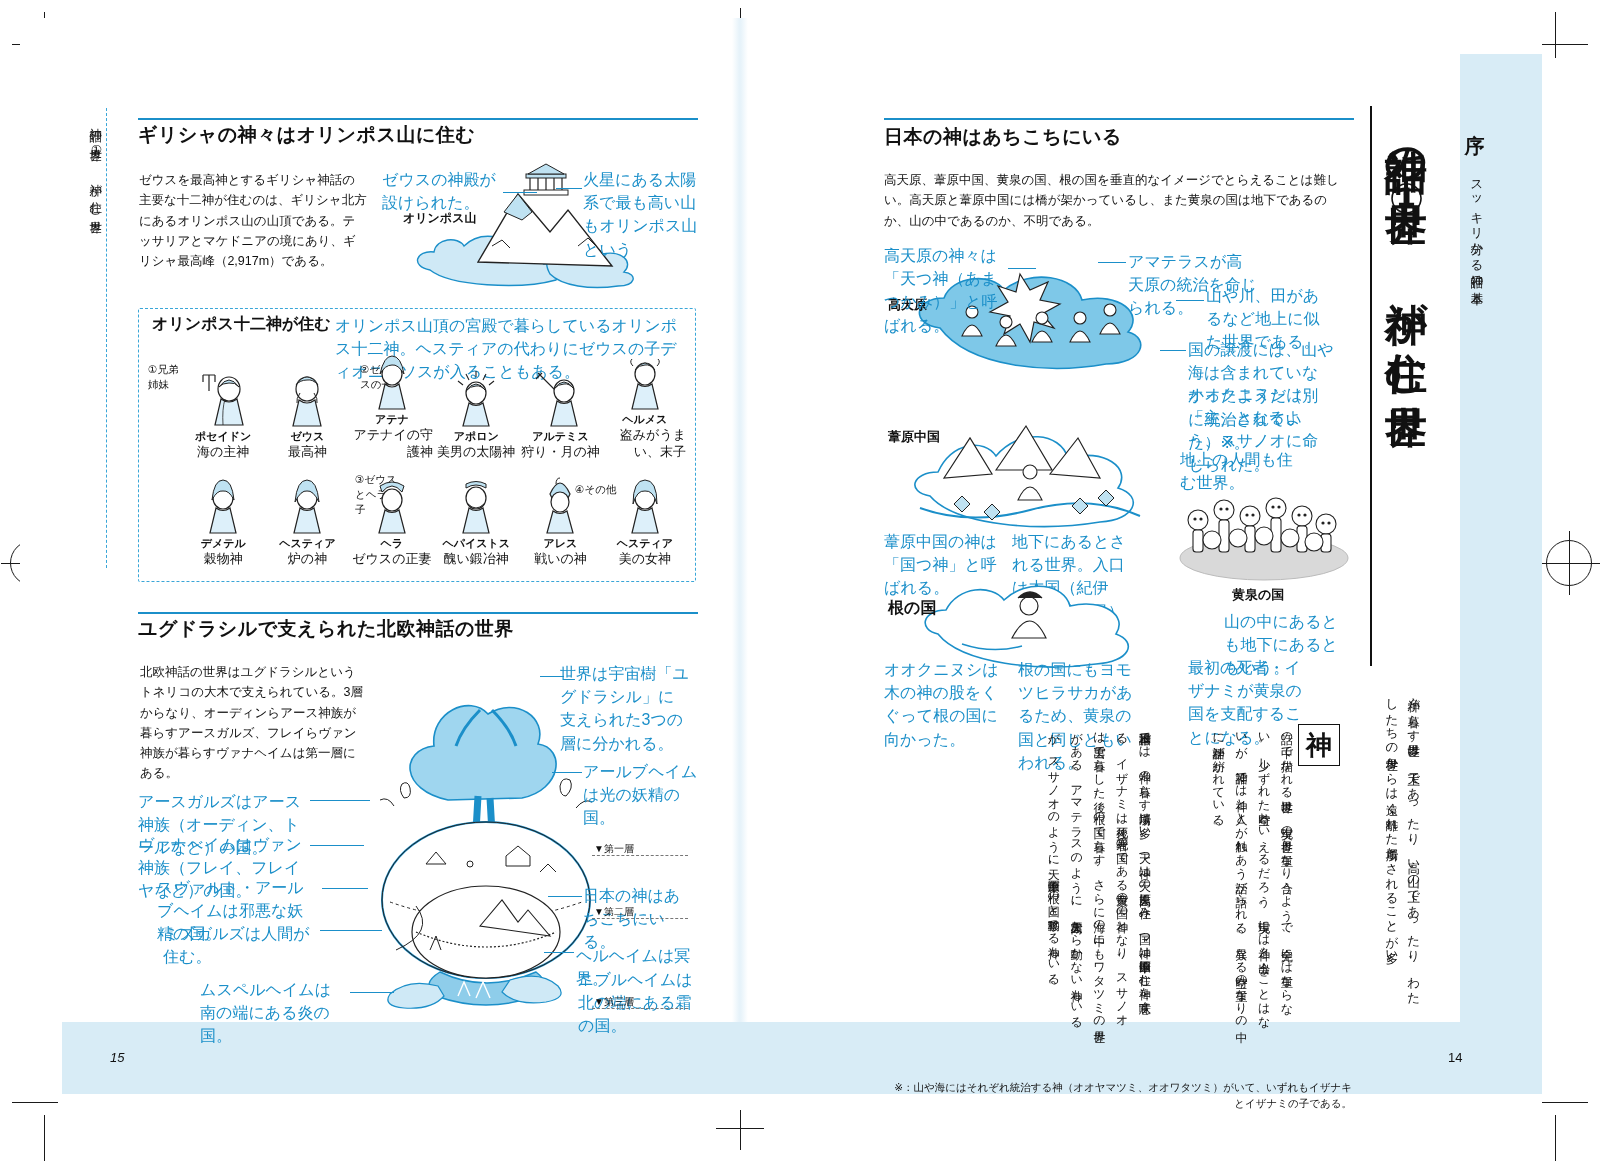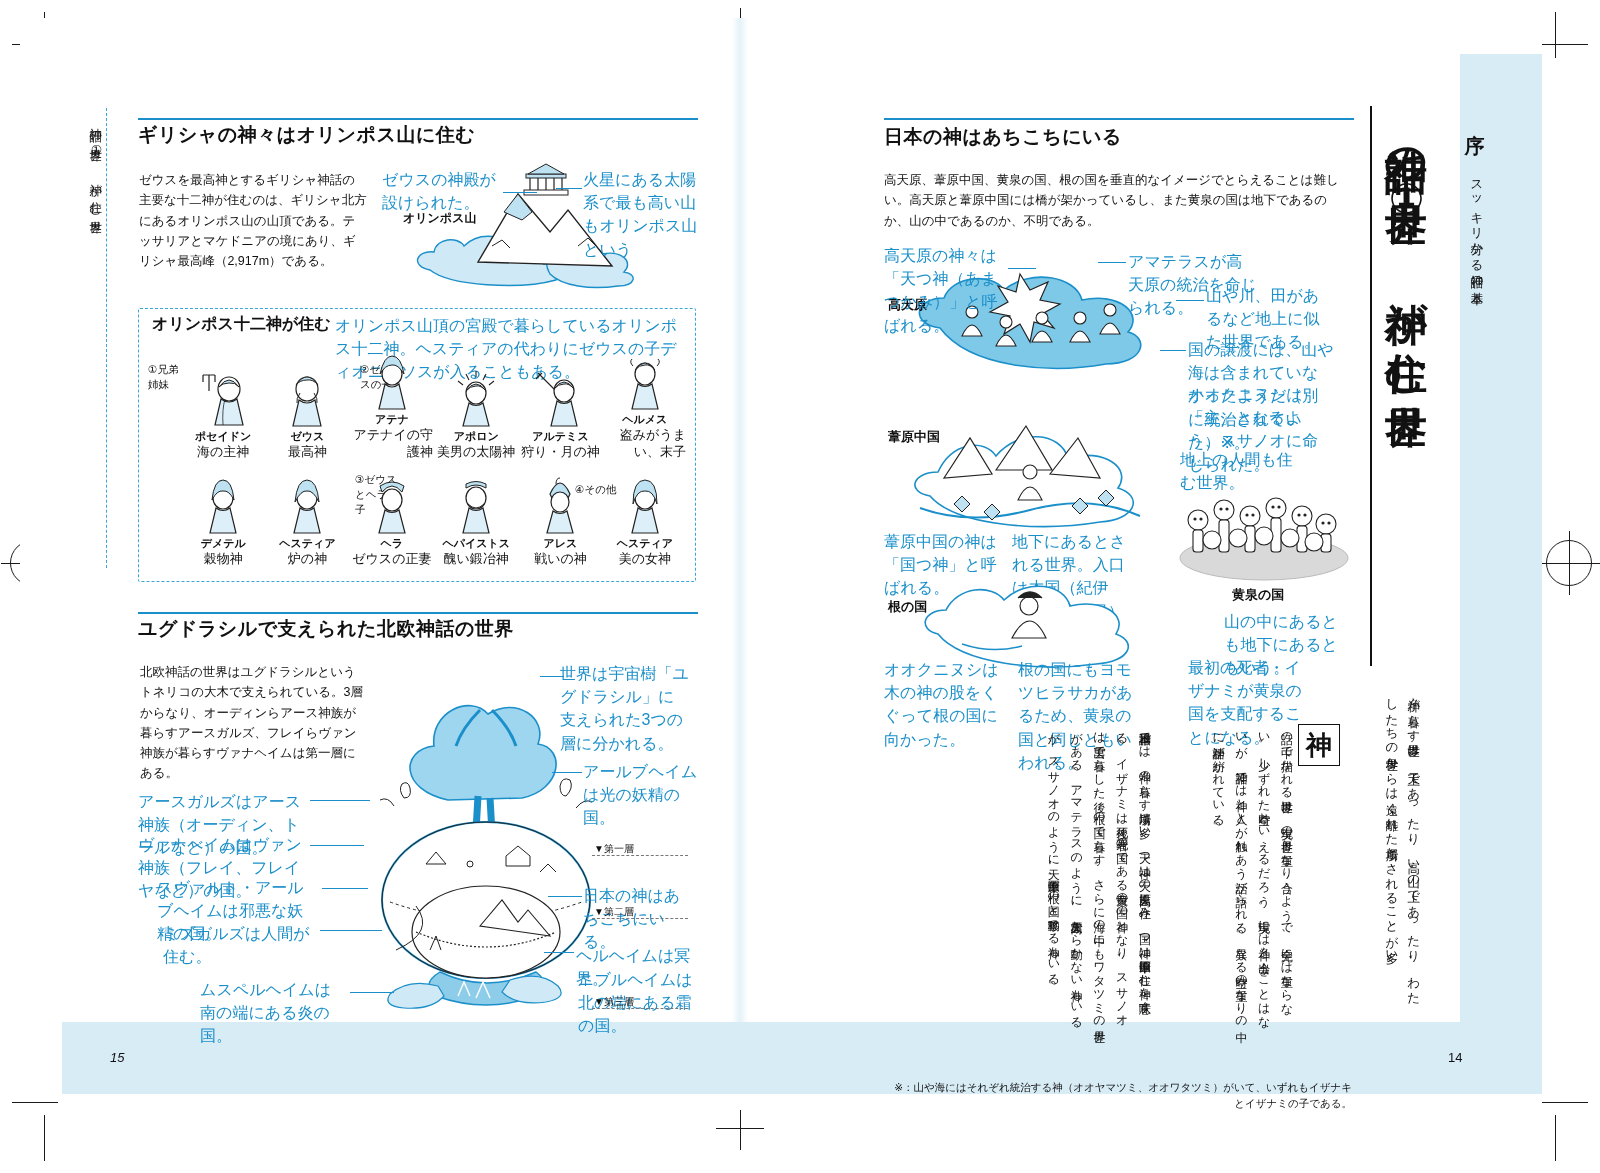--- a/index.html
+++ b/index.html
@@ -367,21 +367,21 @@
 
   <svg style="position:absolute;left:912px;top:572px;" width="270" height="110" viewBox="0 0 270 110">
     <path d="M26 62 C6 58 10 38 34 38 C46 14 80 12 92 28 C116 6 152 12 158 34 C192 26 216 44 204 62 C226 70 218 90 184 92 C128 100 50 92 26 62 Z" fill="#ffffff" stroke="#1b8fc9" stroke-width="1.6"></path>
     <g fill="#fff" stroke="#222" stroke-width="1.2">
         <path d="M100 66 q18 -34 34 0 z"></path>
         <circle cx="117" cy="34" r="9"></circle>
         <path d="M106 26 q12 -12 24 0" fill="#222"></path>
       </g>
     <path d="M50 72 q30 10 60 2" stroke="#1b8fc9" stroke-width="1.4" fill="none"></path>
   </svg>
-  <div class="lbl" style="position:absolute;left:888px;top:598px;font-size:13px;">根の国</div>
+  <div class="lbl" style="position:absolute;left:888px;top:598px;font-size:16px;">根の国</div>
   <div class="cap" style="position:absolute;left:884px;top:658px;width:122px;">オオクニヌシは木の神の股をくぐって根の国に向かった。</div>
   <div class="cap" style="position:absolute;left:1018px;top:658px;width:126px;">根の国にもヨモツヒラサカがあるため、黄泉の国と同じともいわれる。</div>
 
   <svg style="position:absolute;left:1176px;top:466px;" width="176" height="120" viewBox="0 0 176 120">
     <ellipse cx="88" cy="92" rx="84" ry="22" fill="#d9d9d9" stroke="#bbb"></ellipse>
     <g fill="#ffffff" stroke="#222" stroke-width="1.1">
       <circle cx="22" cy="54" r="10"></circle>
         <rect x="17" y="64" width="10" height="22" rx="3"></rect>
       <circle cx="48" cy="44" r="10"></circle>
         <rect x="43" y="54" width="10" height="32" rx="3"></rect>

